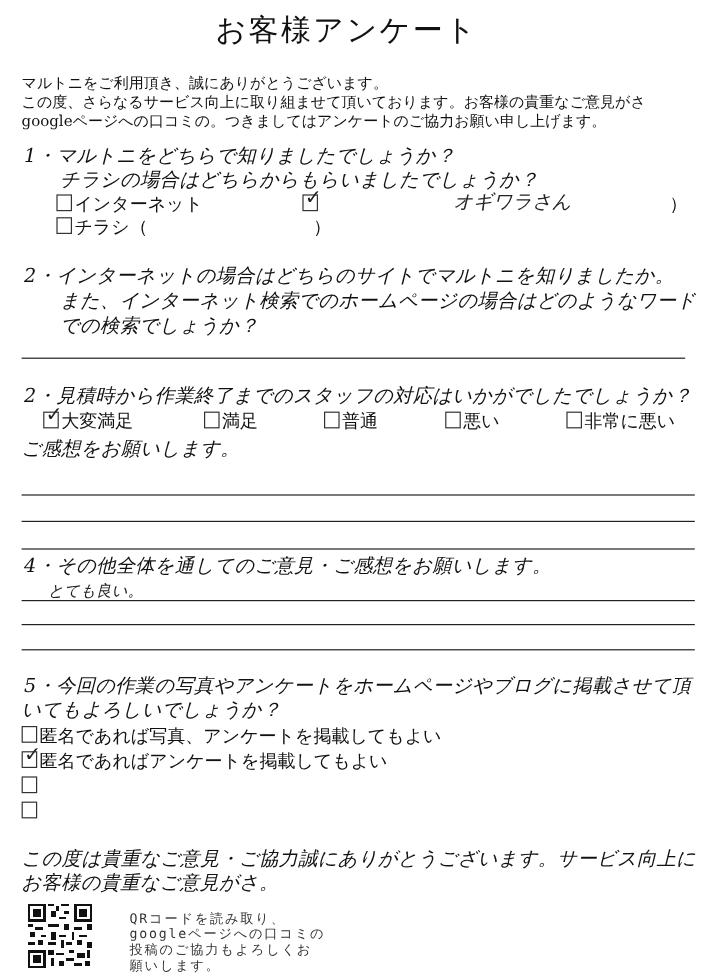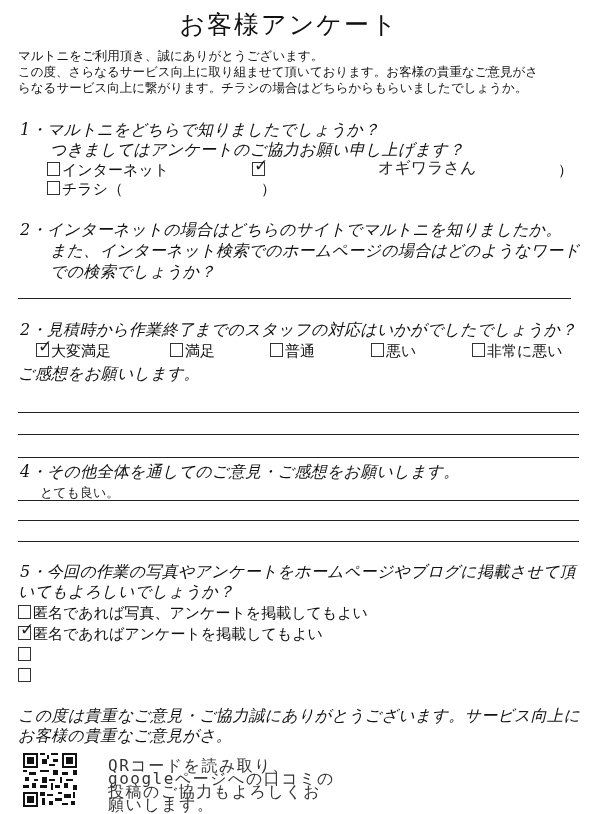--- a/index.html
+++ b/index.html
@@ -1,41 +1,41 @@
 <!DOCTYPE html>
 <html><head>
 <meta charset="utf-8">
 <style>
   * { box-sizing: border-box; margin: 0; padding: 0; }
   html, body { width: 601px; height: 814px; background: #fff; overflow: hidden; }
   body { position: relative; font-family: "DejaVu Serif", "Liberation Serif", serif; color: #111; }
   .abs { position: absolute; white-space: nowrap; }
   .title { left: 0; width: 578px; top: 8px; text-align: center; font-size: 25px; letter-spacing: 2px; }
-  .intro { left: 18px; font-size: 12.5px; line-height: 16px; }
+  .intro { left: 18px; font-size: 12.5px; line-height: 16px; margin-top: 13px; }
   .q { font-size: 16px; line-height: 20px; letter-spacing: 0.3px; font-style: italic; }
   .opt { font-size: 15px; line-height: 19px; }
   .cb { display: inline-block; width: 13px; height: 14px; border: 1px solid #333; vertical-align: -1px; margin-right: 2px; position: relative; }
   .cb .mark { position: absolute; left: 1px; top: -6px; font-size: 17px; font-family: "DejaVu Sans", sans-serif; color: #222; line-height: 1; }
-  .hand { font-family: "DejaVu Sans", sans-serif; color: #222; }
+  .hand { font-family: "DejaVu Sans", sans-serif; font-style: italic; color: #222; }
   .rule { position: absolute; height: 1px; background: #222; left: 18px; width: 561px; }
   .qr { position: absolute; left: 23px; top: 753px; width: 54px; height: 54px; background: #fff; }
   .qr svg { width: 54px; height: 54px; }
-  .qr-text { left: 108px; top: 759px; font-family: "DejaVu Sans Mono", monospace; font-size: 16px; line-height: 13px; color: #333; letter-spacing: 1.5px; white-space: pre; }
+  .qr-text { left: 108px; top: 759px; font-family: "DejaVu Sans Mono", monospace; font-size: 11px; line-height: 13px; color: #333; letter-spacing: 1.5px; white-space: pre; }
 </style>
 </head>
 <body>
 
 <div class="abs title">お客様アンケート</div>
 
 <div class="abs intro" style="top:48px">マルトニをご利用頂き、誠にありがとうございます。</div>
 <div class="abs intro" style="top:64px">この度、さらなるサービス向上に取り組ませて頂いております。お客様の貴重なご意見がさ</div>
-<div class="abs intro" style="top:80px">らなるサービス向上に繋がります。チラシの場合はどちらからもらいましたでしょうか。</div>
+<div class="abs intro" style="top:80px">googleページへの口コミの。つきましてはアンケートのご協力お願い申し上げます。</div>
 
 <div class="abs q" style="left:20px; top:120px">1・マルトニをどちらで知りましたでしょうか？</div>
-<div class="abs q" style="left:50px; top:140px">つきましてはアンケートのご協力お願い申し上げます？</div>
+<div class="abs q" style="left:50px; top:140px">チラシの場合はどちらからもらいましたでしょうか？</div>
 <div class="abs opt" style="left:47px; top:161px">
   <span class="cb"></span><span>インターネット</span>
 </div>
 <div class="abs opt" style="left:252px; top:161px">
   <span class="cb"><span class="mark">✓</span></span>
 </div>
 <div class="abs hand" style="left:378px; top:158px; font-size:16px">オギワラさん</div>
 <div class="abs opt" style="left:558px; top:161px">）</div>
 <div class="abs opt" style="left:47px; top:180px">
   <span class="cb"></span><span>チラシ（</span>

